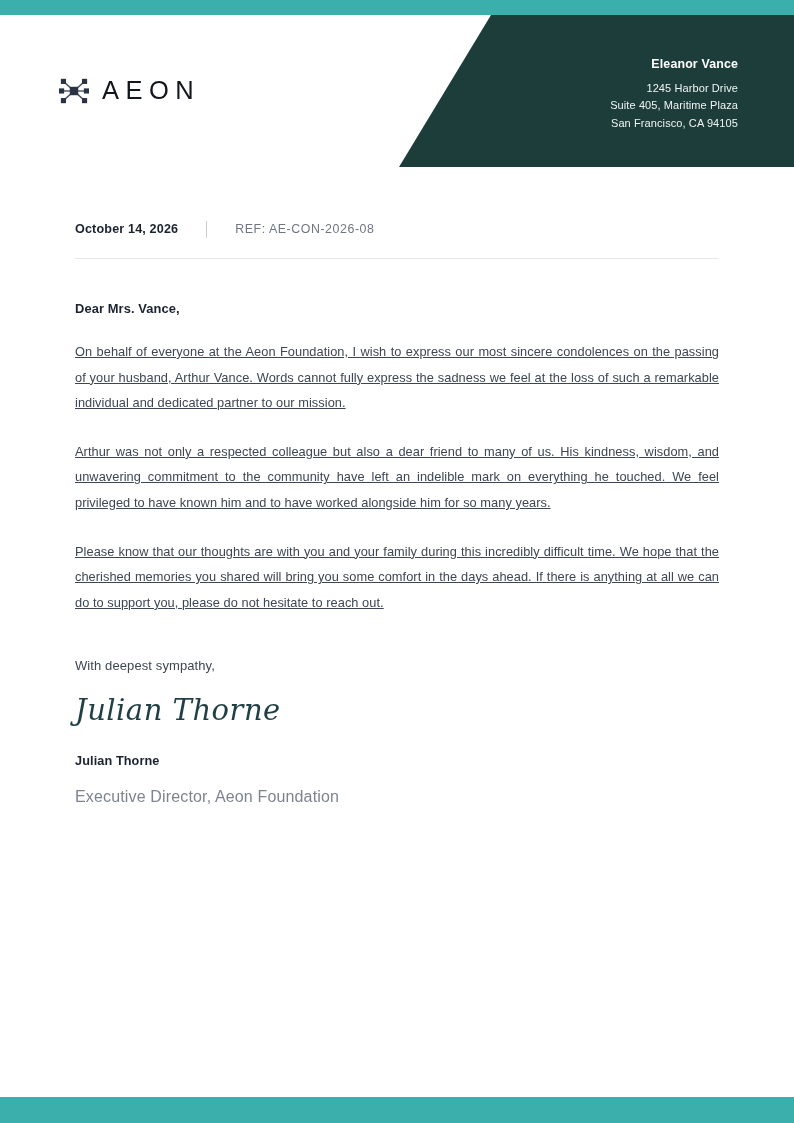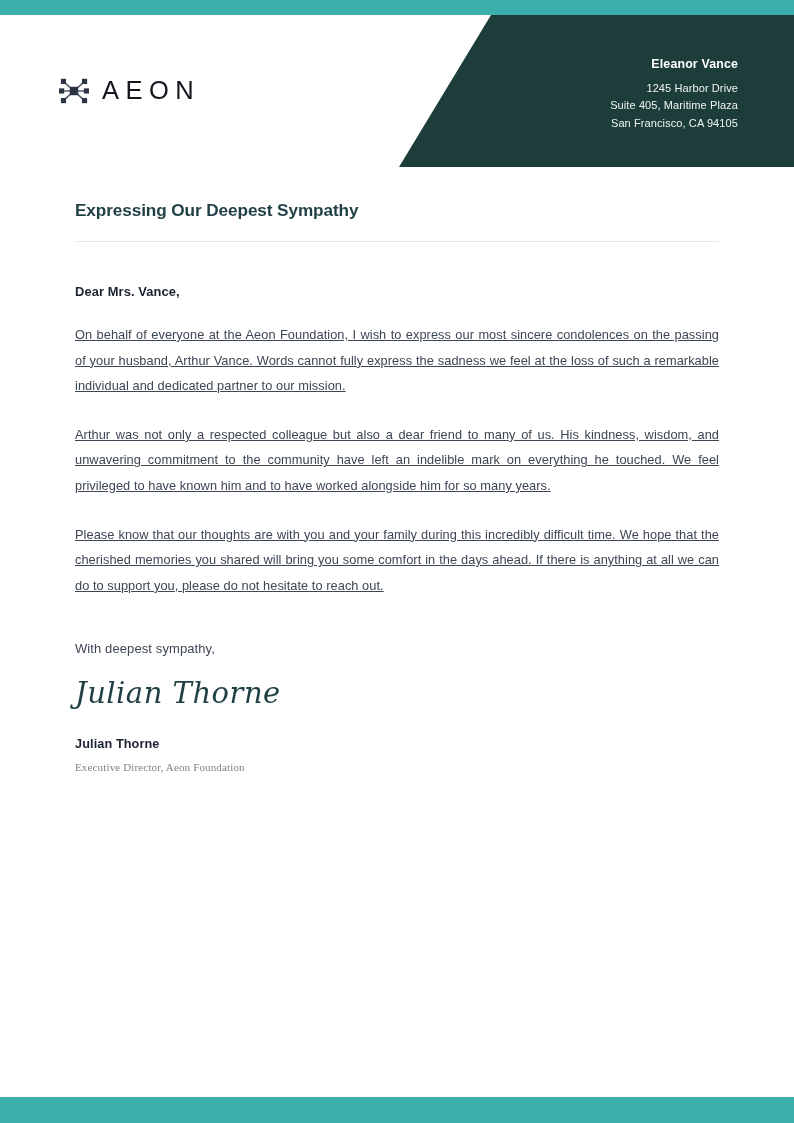--- a/index.html
+++ b/index.html
@@ -178,25 +178,24 @@
 
   .signer-name {
     margin-top: 27px;
     font-size: 12.7px;
     font-weight: bold;
     color: #1b2330;
     letter-spacing: 0.1px;
   }
 
   .signer-role {
-    margin-top: 10px;
-    font-size: 11px;
+    margin-top: 20px;
+    font-size: 16px;
     color: #7d8490;
     letter-spacing: 0.15px;
-    font-family: Liberation Serif, serif;
   }
 
   
   .footer-bar {
     position: absolute;
     bottom: 0; left: 0;
     width: 794px;
     height: 26px;
     background: #3BAFAC;
   }
@@ -238,22 +237,26 @@
   <div class="addr-block">
     <div class="addr-name">Eleanor Vance</div>
     <div class="addr-line">1245 Harbor Drive</div>
     <div class="addr-line">Suite 405, Maritime Plaza</div>
     <div class="addr-line">San Francisco, CA 94105</div>
   </div>
 </div>
 
 <div class="content">
 
-
-  <h1 class="letter-title">Expressing Our Deepest Sympathy</h1>
+  <div class="meta-row">
+    <span class="meta-date">October 14, 2026</span>
+    <span class="meta-divider"></span>
+    <span class="meta-ref">REF: AE-CON-2026-08</span>
+  </div>
+
   <div class="title-rule"></div>
 
   <div class="salutation">Dear Mrs. Vance,</div>
 
   <p class="para">On behalf of everyone at the Aeon Foundation, I wish to express our most sincere condolences on the passing of your husband, Arthur Vance. Words cannot fully express the sadness we feel at the loss of such a remarkable individual and dedicated partner to our mission.</p>
   <p class="para">Arthur was not only a respected colleague but also a dear friend to many of us. His kindness, wisdom, and unwavering commitment to the community have left an indelible mark on everything he touched. We feel privileged to have known him and to have worked alongside him for so many years.</p>
   <p class="para">Please know that our thoughts are with you and your family during this incredibly difficult time. We hope that the cherished memories you shared will bring you some comfort in the days ahead. If there is anything at all we can do to support you, please do not hesitate to reach out.</p>
 
   <div class="closing">With deepest sympathy,</div>
 

